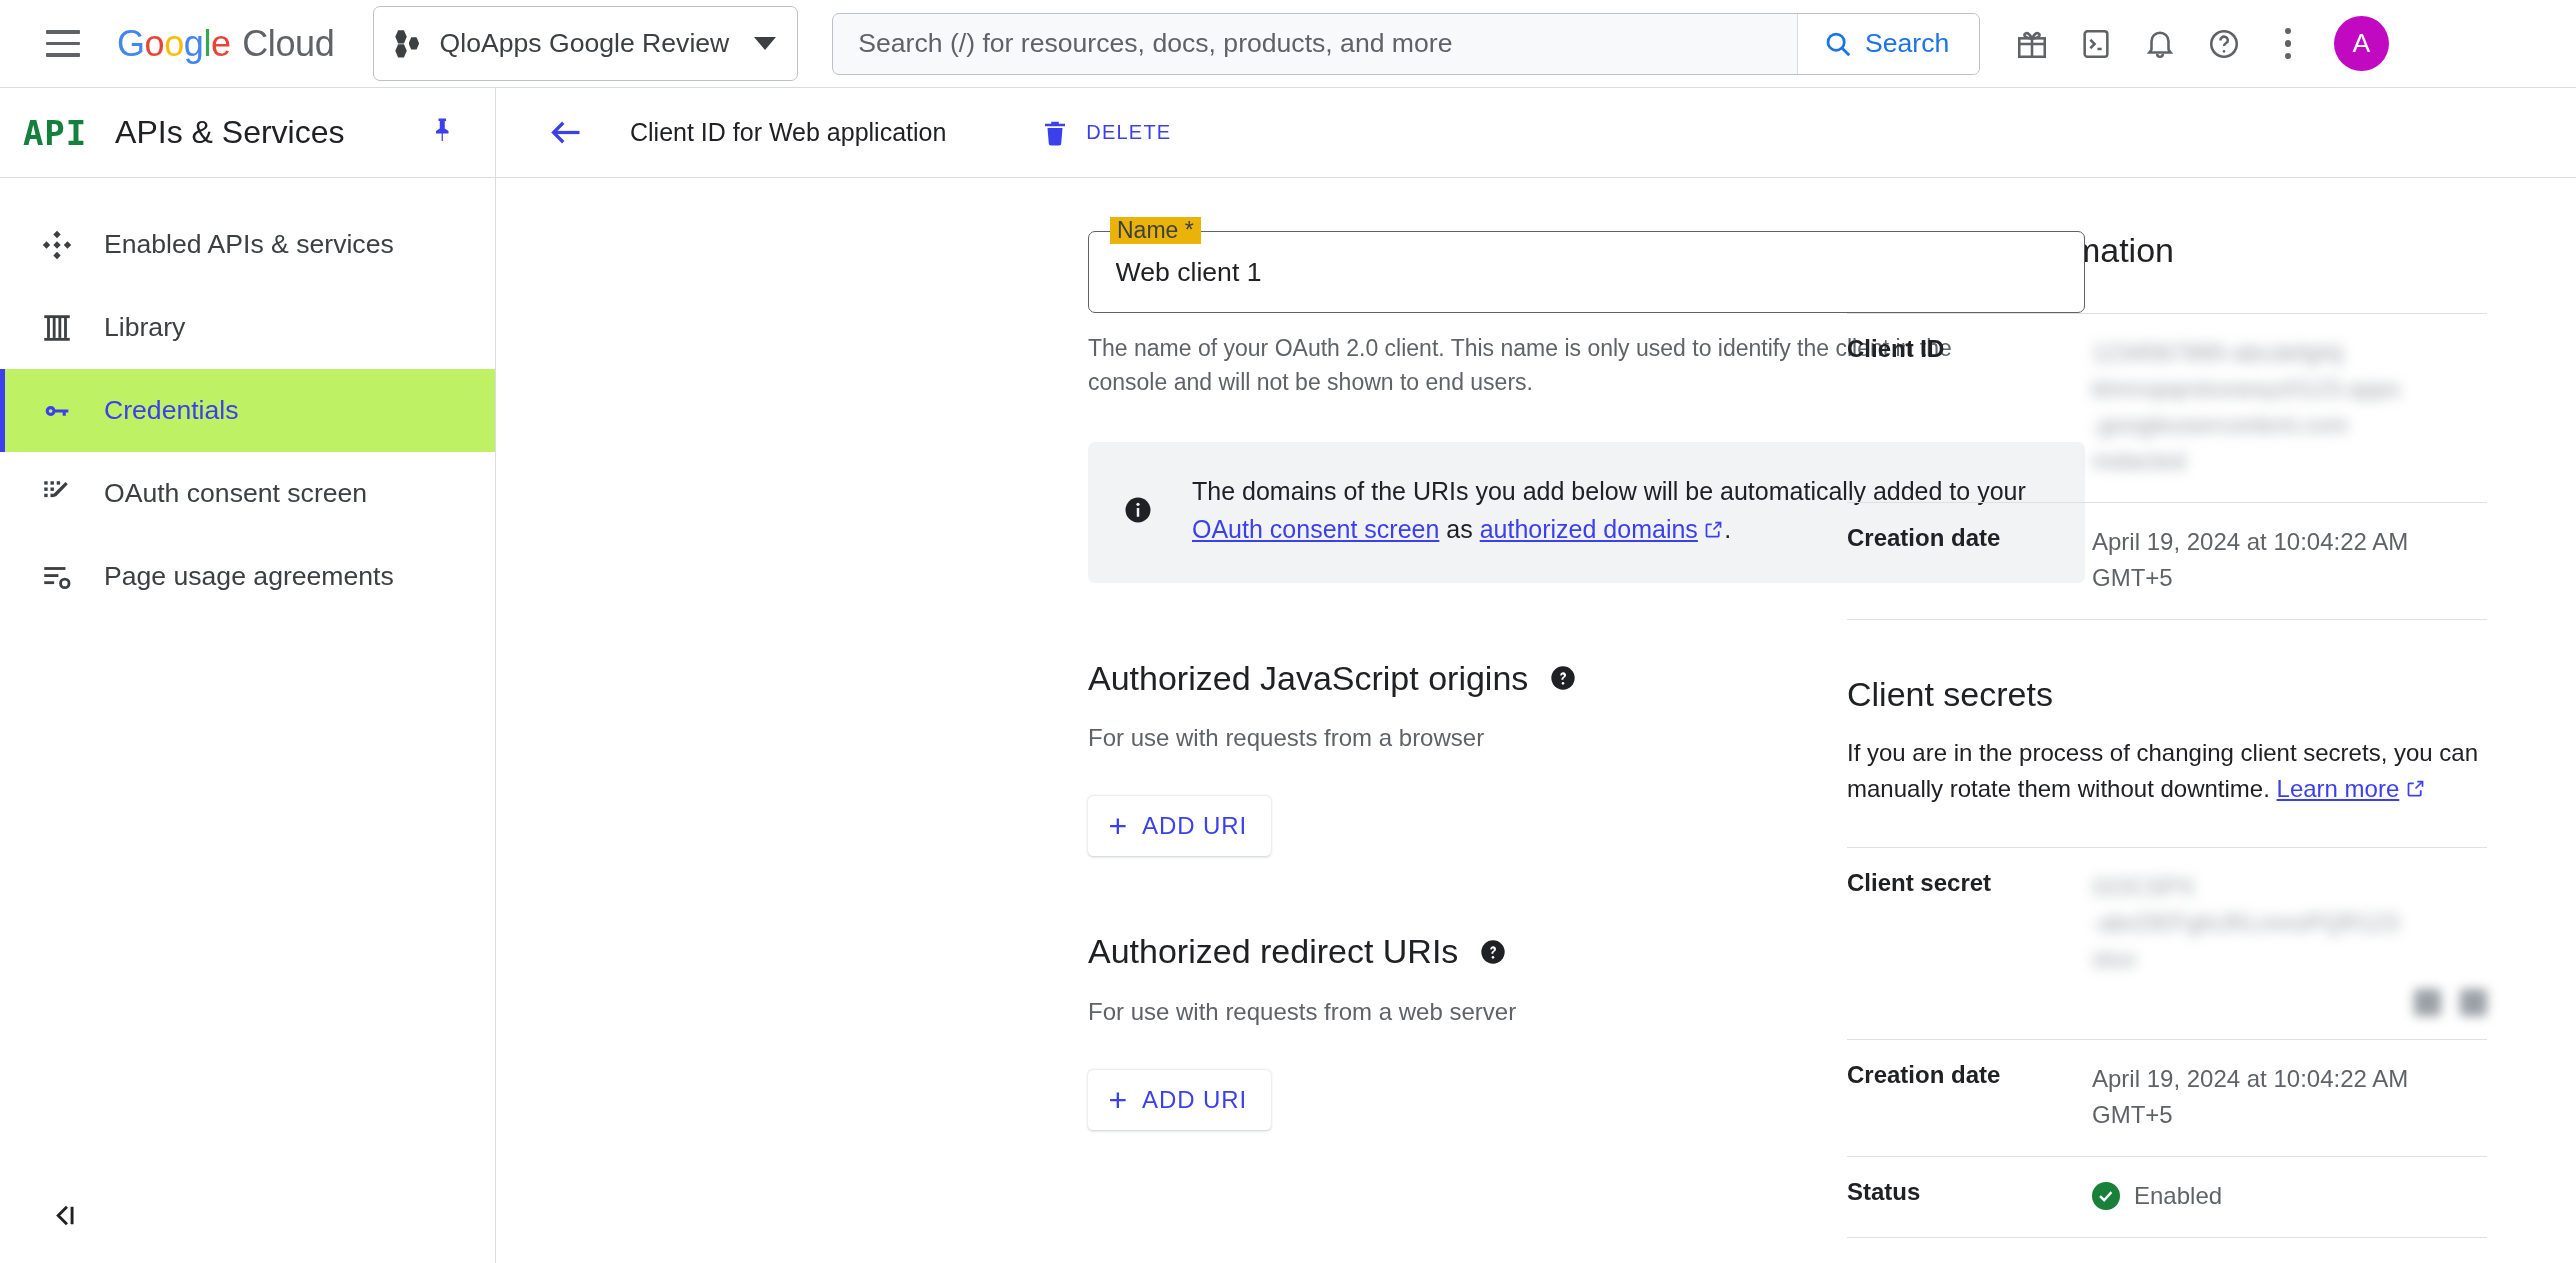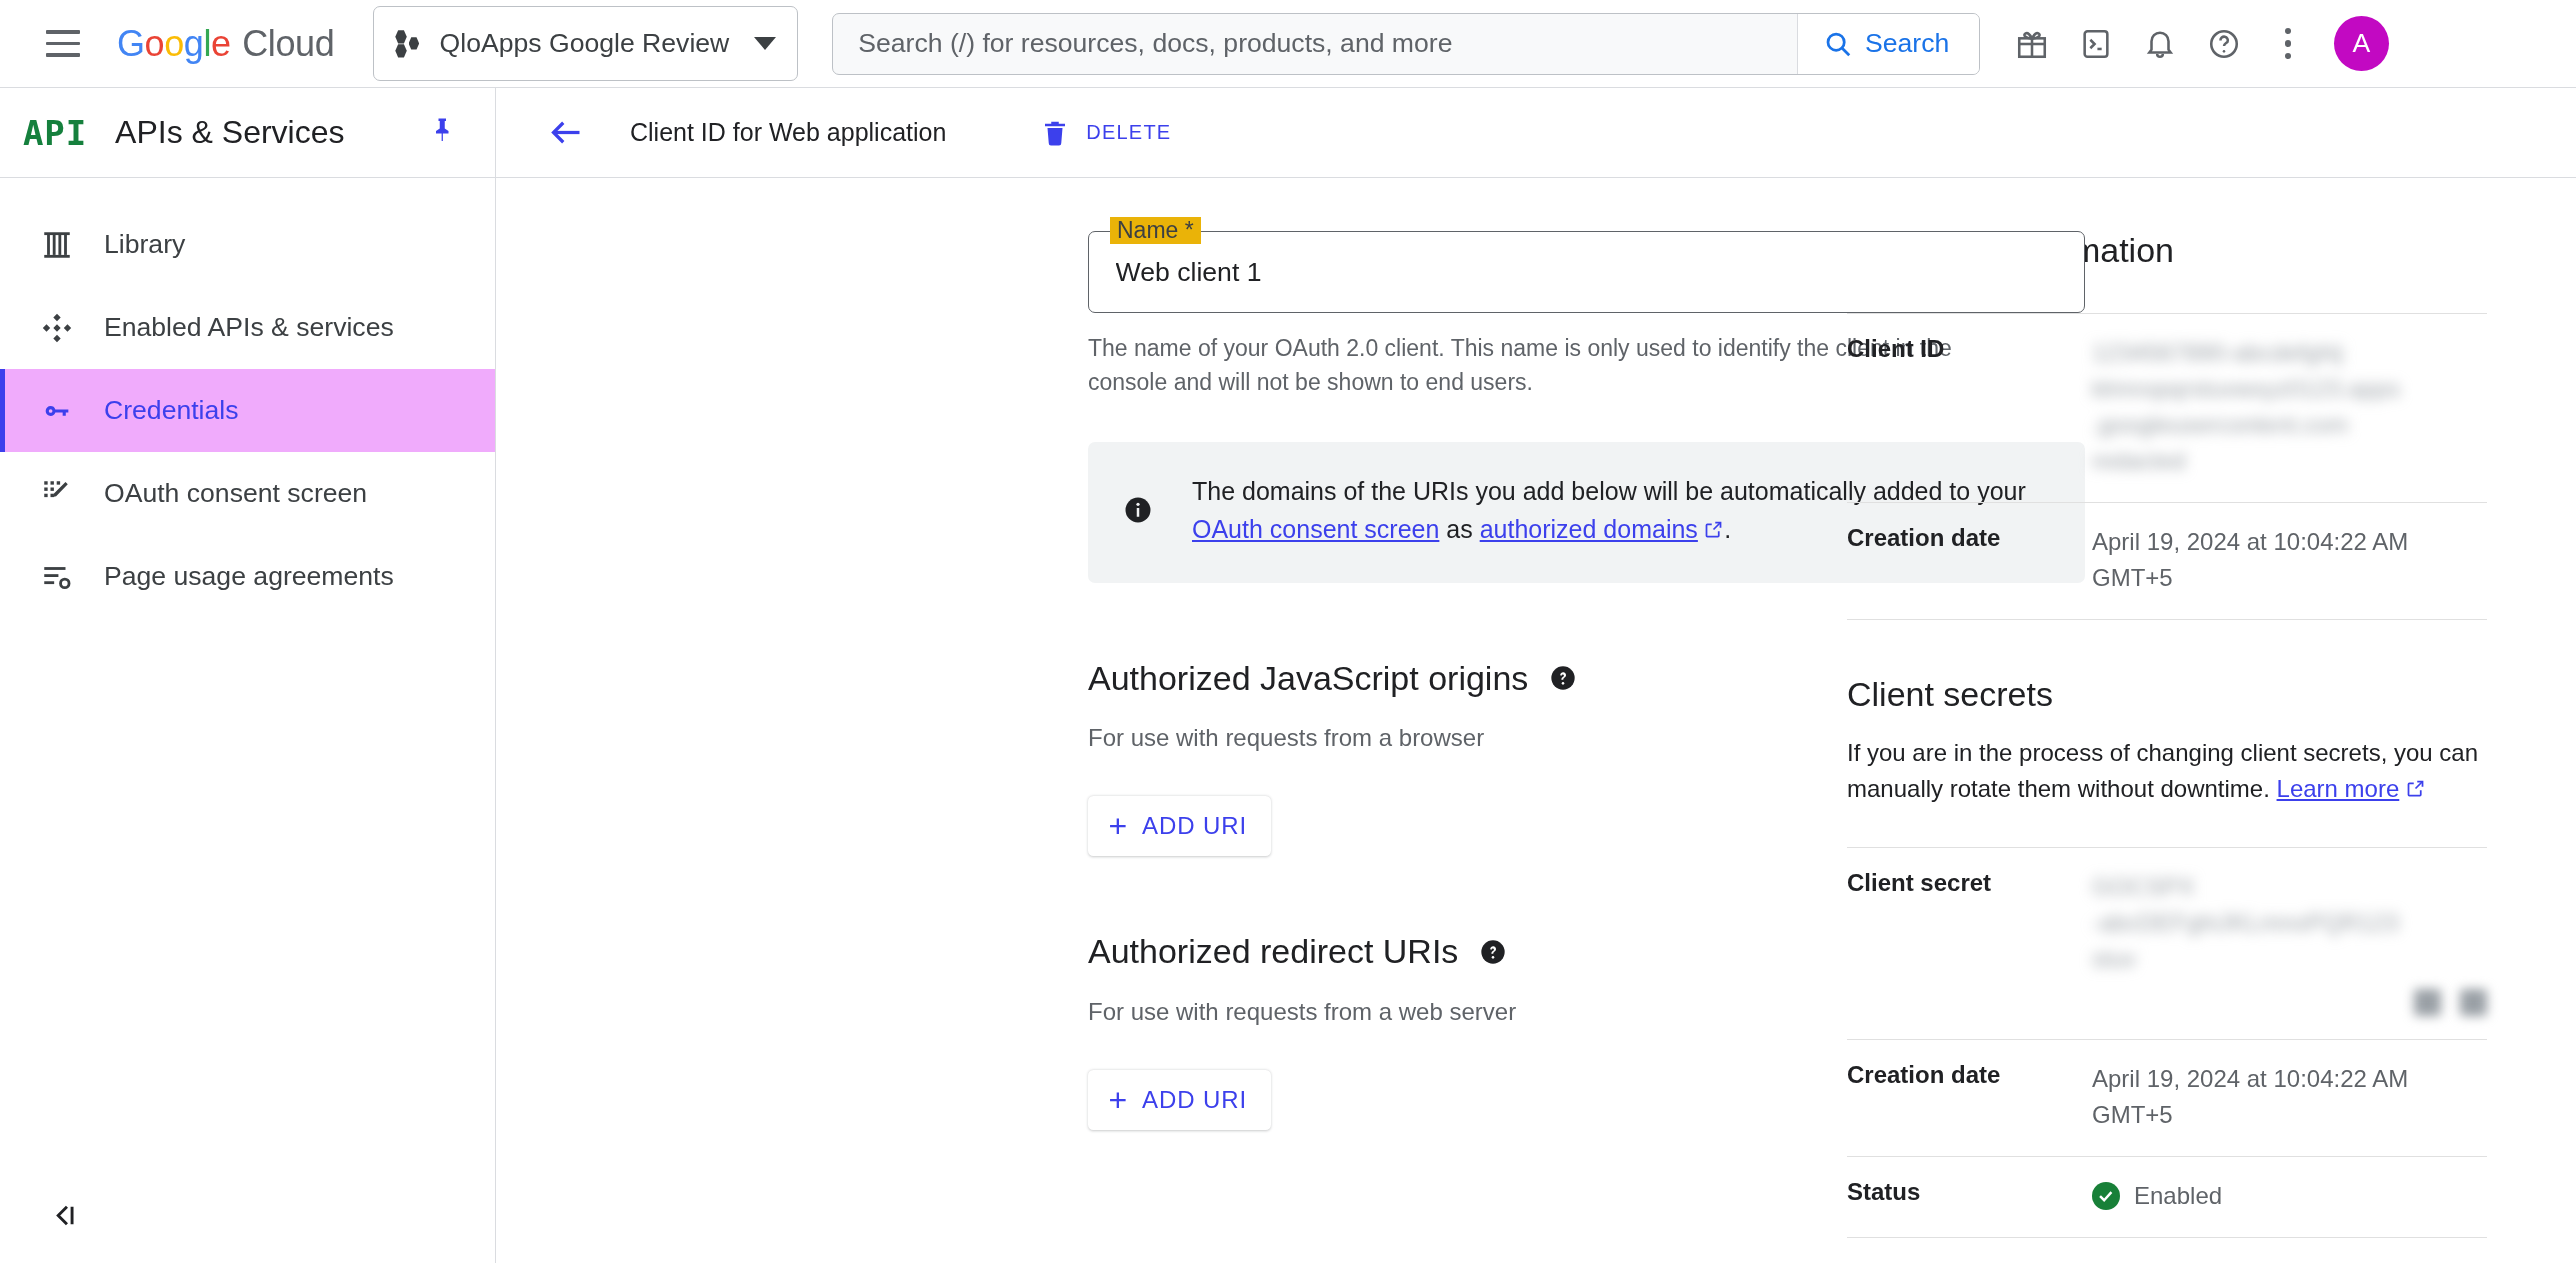--- a/index.html
+++ b/index.html
@@ -154,21 +154,21 @@
     height: 83px;
     display: flex; align-items: center;
     padding-left: 39px;
     gap: 30px;
     cursor: pointer;
     position: relative;
     color: #3c4043;
     font-size: 26.6px;
     white-space: nowrap;
   }
-  .sb-item.active { background: #f0abfc; color:#3c40ec; }
+  .sb-item.active { background: #bef264; color:#3c40ec; }
   .sb-item.active::before {
     content:""; position:absolute; left:0; top:0; bottom:0; width:5.3px; background:#3c40ec;
   }
   .sb-item .sbicon { width: 35px; height: 35px; flex:0 0 auto; display:flex; align-items:center; justify-content:center; }
 
   .sb-collapse {
     position: absolute; bottom: 21px; left: 39px;
     width: 53px; height: 53px;
     display:flex; align-items:center; justify-content:center;
     cursor:pointer;
@@ -387,39 +387,39 @@
         <svg width="30" height="30" viewBox="0 0 24 24" fill="#3c40ec">
           <path d="M14 2h-4v2h1v6l-3 2v2h4.5v6h1V14H18v-2l-3-2V4h1V2z"></path>
         </svg>
       </span>
     </div>
 
     <div class="sb-list">
 
       <div class="sb-item">
         <span class="sbicon">
+          <svg width="34" height="34" viewBox="0 0 24 24" fill="#3c4043">
+            <path d="M12 2l2.6 2.6L12 7.2 9.4 4.6 12 2zm-7.4 7.4L7.2 12l-2.6 2.6L2 12l2.6-2.6zM12 9.4L14.6 12 12 14.6 9.4 12 12 9.4zm7.4 0L22 12l-2.6 2.6L16.8 12l2.6-2.6zM12 16.8l2.6 2.6L12 22l-2.6-2.6 2.6-2.6z"></path>
+          </svg>
+        </span>
+        <span>Enabled APIs &amp; services</span>
+      </div>
+
+      <div class="sb-item">
+        <span class="sbicon">
           <svg width="34" height="34" viewBox="0 0 24 24" fill="none" stroke="#3c4043" stroke-width="2">
             <line x1="3" y1="4" x2="21" y2="4"></line>
             <line x1="6" y1="4" x2="6" y2="19"></line>
             <line x1="10" y1="4" x2="10" y2="19"></line>
             <line x1="14" y1="4" x2="14" y2="19"></line>
             <line x1="18" y1="4" x2="18" y2="19"></line>
             <line x1="3" y1="20" x2="21" y2="20"></line>
           </svg>
         </span>
         <span>Library</span>
-      </div>
-
-      <div class="sb-item">
-        <span class="sbicon">
-          <svg width="34" height="34" viewBox="0 0 24 24" fill="#3c4043">
-            <path d="M12 2l2.6 2.6L12 7.2 9.4 4.6 12 2zm-7.4 7.4L7.2 12l-2.6 2.6L2 12l2.6-2.6zM12 9.4L14.6 12 12 14.6 9.4 12 12 9.4zm7.4 0L22 12l-2.6 2.6L16.8 12l2.6-2.6zM12 16.8l2.6 2.6L12 22l-2.6-2.6 2.6-2.6z"></path>
-          </svg>
-        </span>
-        <span>Enabled APIs &amp; services</span>
       </div>
 
       <div class="sb-item active">
         <span class="sbicon">
           <svg width="34" height="34" viewBox="0 0 24 24" fill="#3c40ec">
             <path d="M7.5 8.5a3.5 3.5 0 100 7 3.5 3.5 0 003.32-2.4H16v2.2h2.2v-2.2H20v-2.2h-9.18A3.5 3.5 0 007.5 8.5zm0 2.2a1.3 1.3 0 110 2.6 1.3 1.3 0 010-2.6z"></path>
           </svg>
         </span>
         <span>Credentials</span>
       </div>

